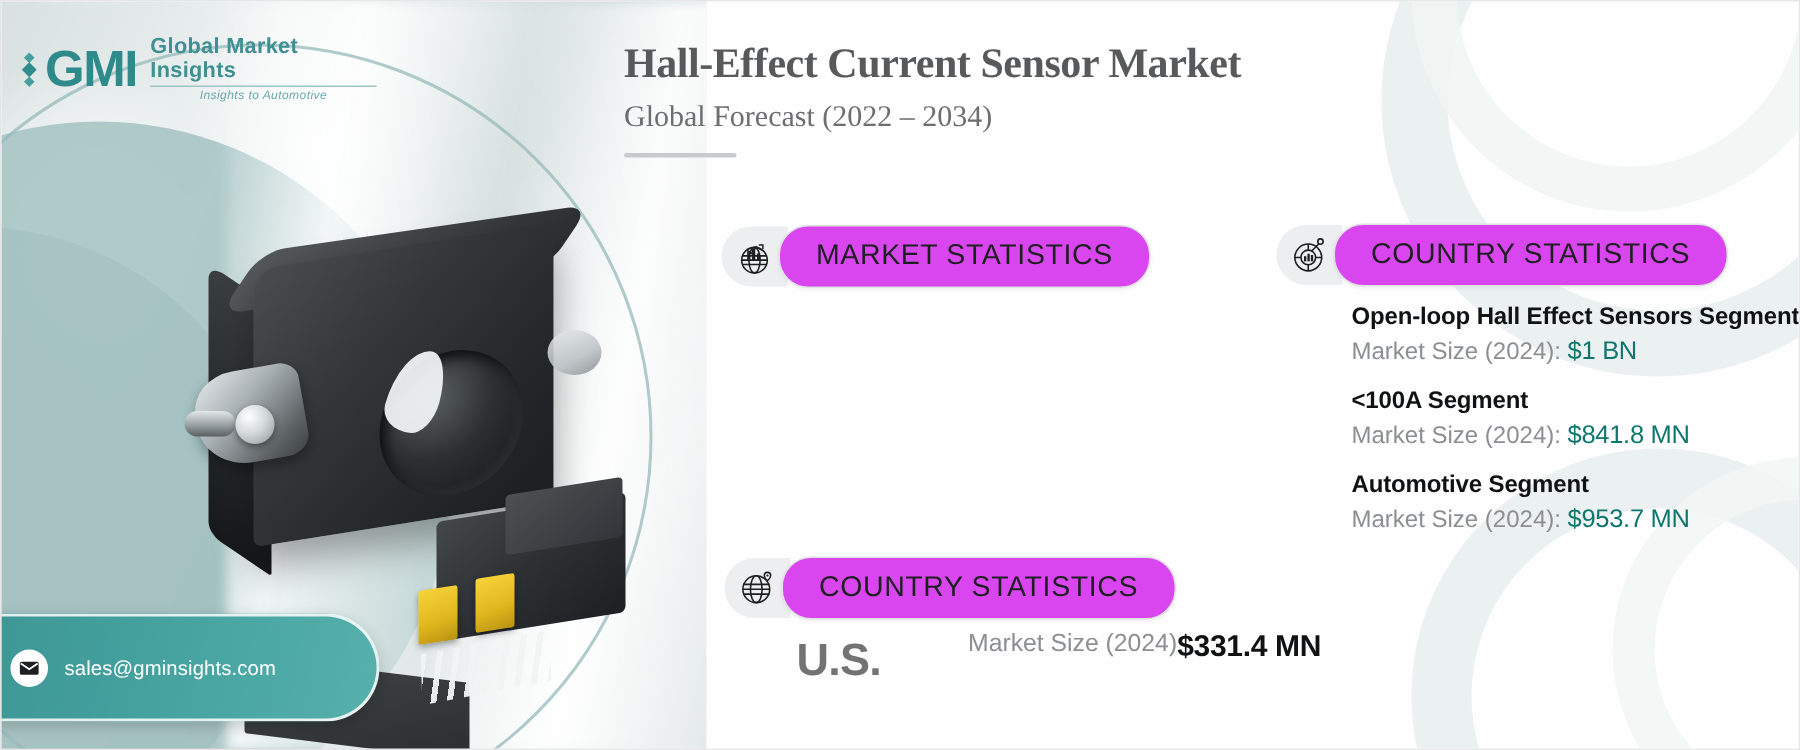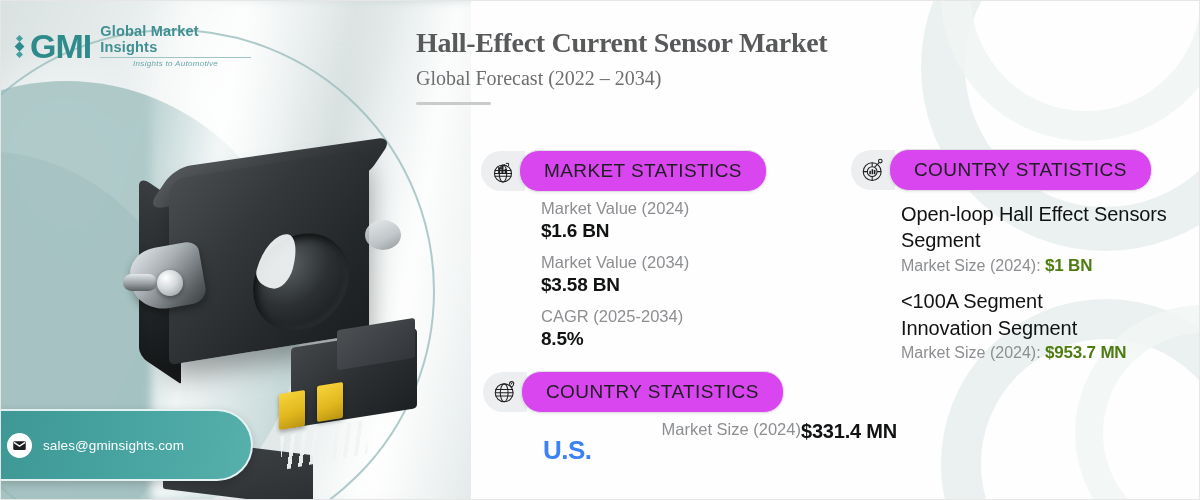--- a/index.html
+++ b/index.html
@@ -235,28 +235,28 @@
     font-family:"Liberation Sans", sans-serif;
   }
 
   
   .market-stats{position:absolute;left:70px;top:196px;width:250px;}
   .ms-label{font-size:16.5px;color:#8c8e91;line-height:1.35;margin:0;}
   .ms-value{font-size:19px;font-weight:bold;color:#111213;line-height:1.3;margin:0 0 7px 0;letter-spacing:-.2px;}
 
   
   .segment-stats{position:absolute;left:430px;top:200px;width:300px;}
-  .seg-title{font-size:20px;font-weight:normal;color:#111213;line-height:1.32;margin:0;letter-spacing:-.1px;}
+  .seg-title{font-size:16px;font-weight:bold;color:#111213;line-height:1.32;margin:0;letter-spacing:-.1px;}
   .seg-line{font-size:16px;color:#8c8e91;margin:0 0 10px 0;line-height:1.45;}
-  .seg-line b{color:#4d7c0f;font-size:17px;font-weight:bold;letter-spacing:-.2px;}
+  .seg-line b{color:#0f766e;font-size:17px;font-weight:normal;letter-spacing:-.2px;}
 
   
   .country-stats{position:absolute;left:60px;top:418px;display:flex;align-items:flex-start;gap:58px;}
   .country-name{
-    font-size:26px;font-weight:bold;color:#3b82f6;line-height:1.05;letter-spacing:-.5px;margin:12px;
+    font-size:30px;font-weight:bold;color:#737373;line-height:1.05;letter-spacing:-.5px;margin:0;
     padding-top:6px;
   }
   .country-right{display:flex;flex-direction:row;}
   .cs-label{font-size:16.5px;color:#8c8e91;line-height:1.3;margin:0;}
   .cs-value{font-size:20px;font-weight:bold;color:#111213;line-height:1.25;margin:0;letter-spacing:-.2px;}
 </style>
 </head>
 <body>
 
 <div id="infographic">
@@ -337,28 +337,20 @@
           <rect x="18" y="13.5" width="2.6" height="5.5" fill="#1d1f20" stroke="none"></rect>
           <path d="M9.5 10.5l4 3 4-5.5 4.8 3" stroke="#1d1f20" stroke-width="1.2" fill="none"></path>
           <path d="M19.5 6.6h3.4v3.2" stroke="#1d1f20" stroke-width="1.2" fill="none"></path>
         </svg>
       </span>
       <span class="sec-label-pill">
         <span class="sec-label">MARKET STATISTICS</span>
       </span>
     </div>
 
-    <div class="market-stats">
-      <p class="ms-label">Market Value (2024)</p>
-      <p class="ms-value">$1.6 BN</p>
-      <p class="ms-label">Market Value (2034)</p>
-      <p class="ms-value">$3.58 BN</p>
-      <p class="ms-label">CAGR (2025-2034)</p>
-      <p class="ms-value">8.5%</p>
-    </div>
 
     <div class="sec-head" style="left:380px;top:149px;">
       <span class="sec-icon-wrap">
         <svg viewBox="0 0 32 32" fill="none" stroke="#1d1f20" stroke-width="1.3">
           <circle cx="15" cy="18" r="11"></circle>
           <circle cx="15" cy="18" r="6"></circle>
           <path d="M15 7v5M15 24v5M4 18h5M21 18h5"></path>
           <rect x="11.5" y="17" width="1.9" height="4.2" fill="#1d1f20" stroke="none"></rect>
           <rect x="14.3" y="15" width="1.9" height="6.2" fill="#1d1f20" stroke="none"></rect>
           <rect x="17.1" y="16" width="1.9" height="5.2" fill="#1d1f20" stroke="none"></rect>
@@ -368,21 +360,22 @@
       </span>
       <span class="sec-label-pill">
         <span class="sec-label">COUNTRY STATISTICS</span>
       </span>
     </div>
 
     <div class="segment-stats">
       <p class="seg-title">Open-loop Hall Effect Sensors Segment</p>
       <p class="seg-line"><span>Market Size (2024): </span><b>$1 BN</b></p>
       <p class="seg-title">&lt;100A Segment</p>
-      <p class="seg-title">Innovation Segment</p>
+      <p class="seg-line"><span>Market Size (2024): </span><b>$841.8 MN</b></p>
+      <p class="seg-title">Automotive Segment</p>
       <p class="seg-line"><span>Market Size (2024): </span><b>$953.7 MN</b></p>
     </div>
 
     <div class="sec-head" style="left:12px;top:371px;">
       <span class="sec-icon-wrap">
         <svg viewBox="0 0 32 32" fill="none" stroke="#1d1f20" stroke-width="1.3">
           <circle cx="15" cy="17" r="11"></circle>
           <ellipse cx="15" cy="17" rx="4.8" ry="11"></ellipse>
           <path d="M4.2 13h21.6M4.2 21h21.6M4 17h22"></path>
           <path d="M24.2 3.2a2.6 2.6 0 0 1 2.6 2.6c0 1.9-2.6 4.4-2.6 4.4s-2.6-2.5-2.6-4.4a2.6 2.6 0 0 1 2.6-2.6z" fill="#ffffff"></path>

